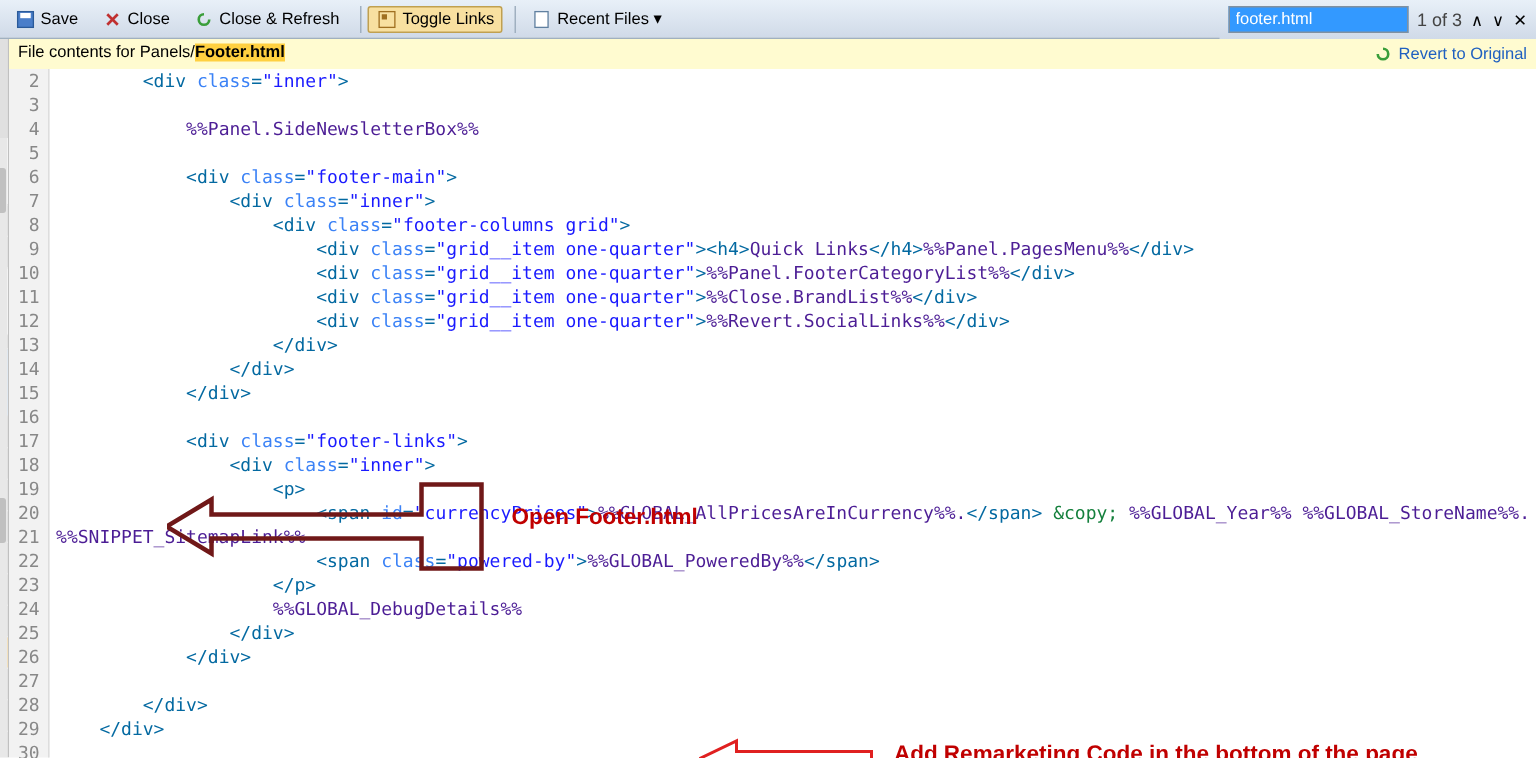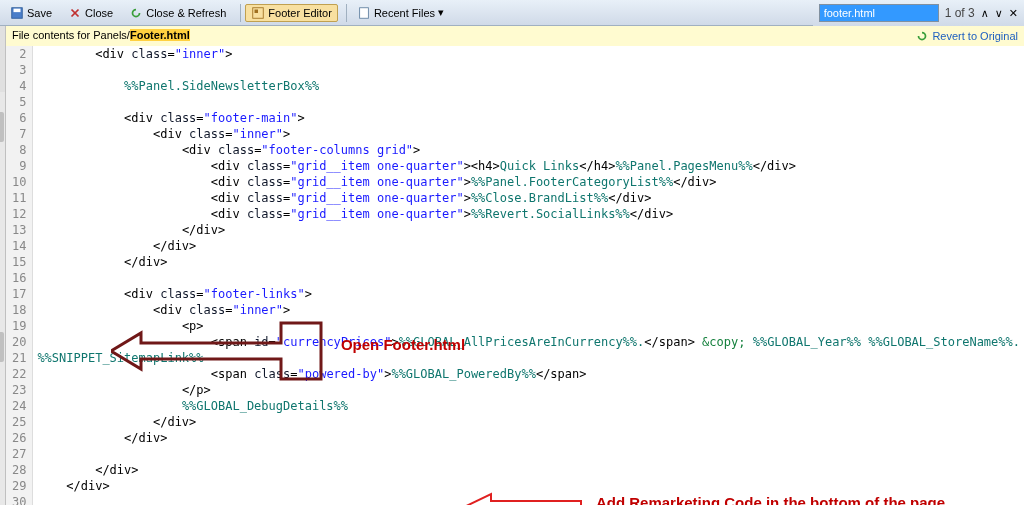--- a/index.html
+++ b/index.html
@@ -22,24 +22,24 @@
 .tree-item { padding: 4px 10px; cursor: pointer; border-bottom: 1px solid #eee; }
 .tree-item.sel { background: #ffd890; }
 .scrollbar-mimic { position: absolute; right: 0; top: 0; width: 14px; height: 100%; background: #e8e8e8; }
 .scrollbar-thumb { position: absolute; right: 1px; width: 12px; background: #c0c0c0; border-radius: 2px; }
 .editor-area { flex: 1; display: flex; flex-direction: column; background: #fff; position: relative; }
 .ed-head { background: #fffbd0; padding: 3px 6px; font-size: 11px; display: flex; justify-content: space-between; }
 .revert { color: #2060c0; cursor: pointer; display: flex; align-items: center; gap: 3px; }
 .code { font-family: "Consolas", monospace; font-size: 12px; line-height: 16px; display: flex; overflow: auto; }
 .gutter { background: #f2f2f2; color: #888; text-align: right; padding: 0 6px; user-select: none; border-right: 1px solid #ddd; }
 .lines { padding: 0 4px; white-space: pre; }
-.t-tag { color: #000000; }
-.t-attr { color: #0f172a; }
+.t-tag { color: #0369a1; }
+.t-attr { color: #3b82f6; }
 .t-str { color: #1a1aff; }
-.t-txt { color: #0f766e; text-align: center; }
+.t-txt { color: #4c1d95; text-align: center; }
 .t-ent { color: #15803d; }
 .annotation { position: absolute; color: #c00000; font-weight: bold; font-size: 15px; }
 .arrow1 { position: absolute; left: 105px; top: 295px; pointer-events: none; }
 .arrow2 { position: absolute; left: 460px; top: 465px; pointer-events: none; }
 </style>
 </head>
 <body>
 
 <div class="toolbar">
   <div class="tb-btn">
@@ -61,21 +61,21 @@
           <path d="M8 3a5 5 0 1 0 5 5h-2a3 3 0 1 1-3-3V3z" fill="#3a9e3a"></path>
         </svg></span>
     <span>Close &amp; Refresh</span>
   </div>
   <div class="tb-sep"></div>
   <div class="tb-btn active">
     <span class="icon"><svg viewBox="0 0 16 16">
           <rect x="2" y="2" width="12" height="12" fill="none" stroke="#a07020"></rect>
           <rect x="4" y="4" width="4" height="4" fill="#a07020"></rect>
         </svg></span>
-    <span>Footer Editor</span>
+    <span>Toggle Links</span>
   </div>
   <div class="tb-sep"></div>
   <div class="tb-btn">
     <span class="icon"><svg viewBox="0 0 16 16">
           <rect x="3" y="2" width="10" height="12" fill="#fff" stroke="#6080a0"></rect>
         </svg></span>
     <span>Recent Files</span>
     <span>▾</span>
   </div>
   <div class="search-bar">

